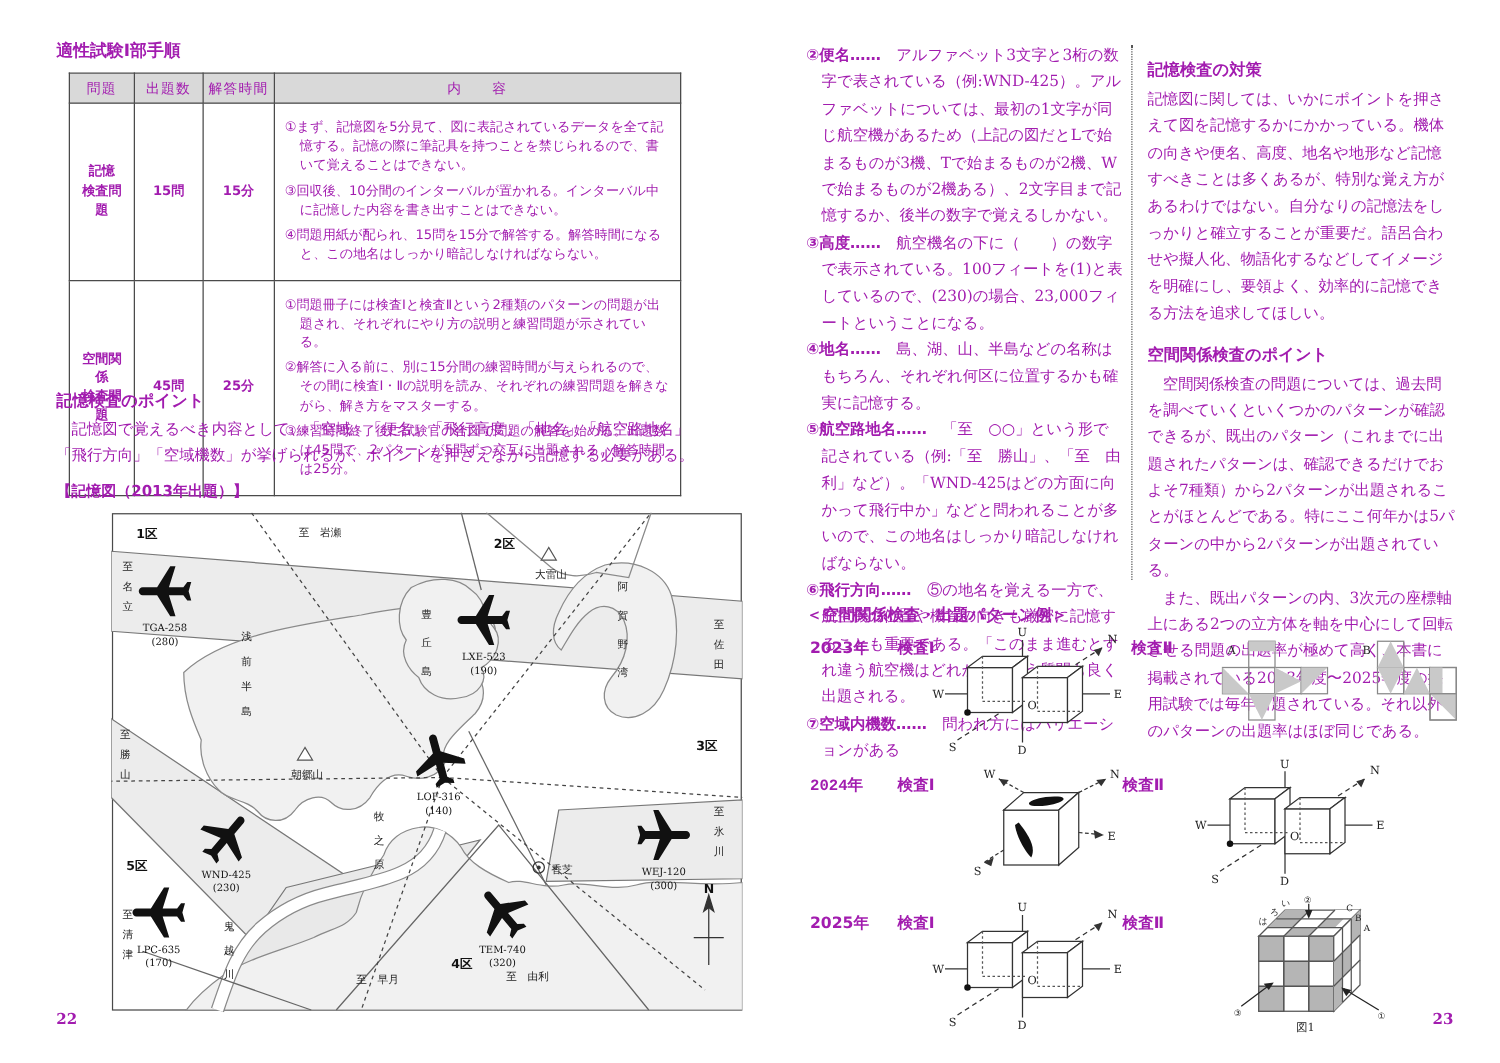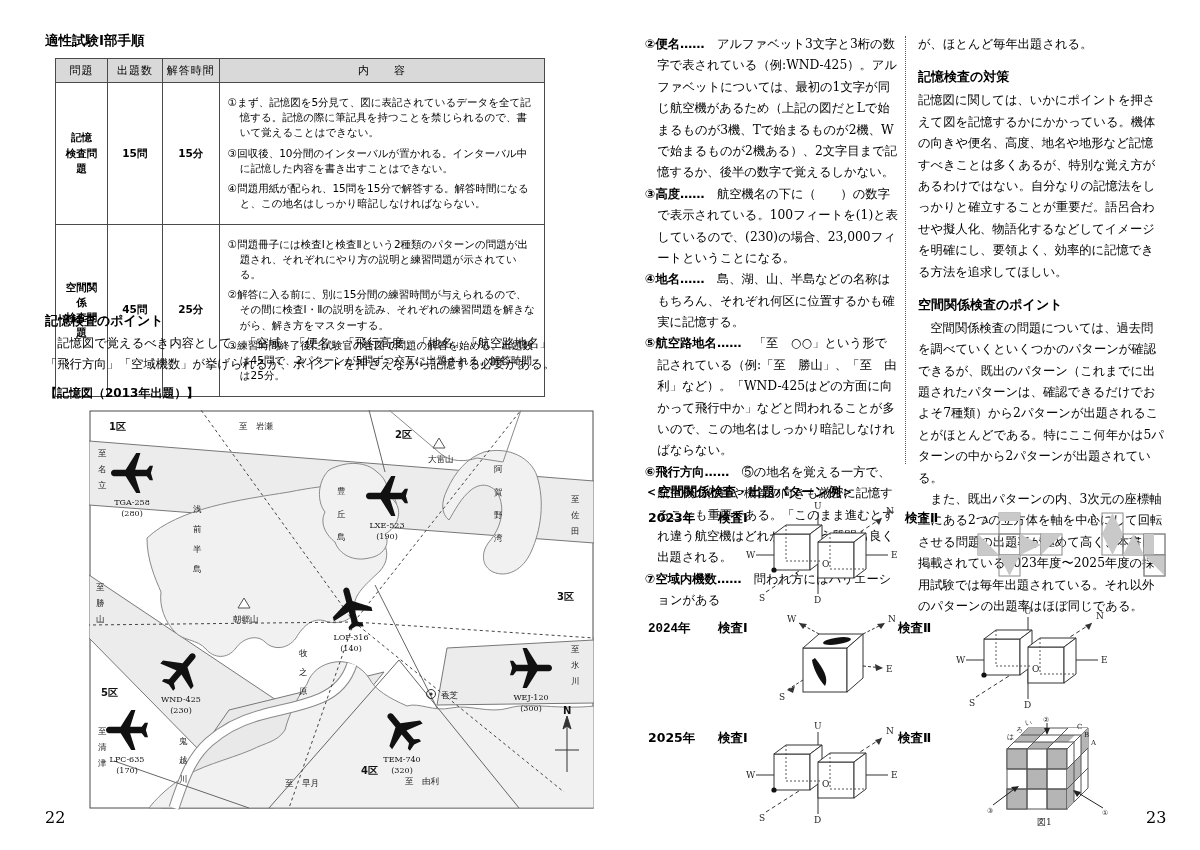--- a/index.html
+++ b/index.html
@@ -1,33 +1,33 @@
 <!DOCTYPE html>
 <html><head>
 <meta charset="utf-8">
 <style>
   html,body{margin:0;padding:0;background:#ffffff;}
   #sheet{position:relative;width:1200px;height:850px;background:#fff;overflow:hidden;
-         font-family:"DejaVu Serif","Liberation Serif",serif;color:#000000;}
+         font-family:"DejaVu Serif","Liberation Serif",serif;color:#a21caf;}
   .abs{position:absolute;}
   
   .h-goth{font-family:"DejaVu Sans","Liberation Sans",sans-serif;font-weight:bold;}
   .page-title{left:45px;top:32px;font-size:13.5px;}
   table.proc{position:absolute;left:55px;top:58px;width:490px;border-collapse:collapse;
              font-family:"DejaVu Sans","Liberation Sans",sans-serif;}
   table.proc th{background:#d9d9d9;border:1px solid #4a4a4a;font-size:11px;font-weight:normal;
                 padding:4px 2px;letter-spacing:1px;}
   table.proc td{border:1px solid #4a4a4a;font-size:10.5px;padding:7px 8px;vertical-align:middle;line-height:1.45;}
   td.cc{text-align:center;font-weight:bold;}
   .titem{padding-left:1.15em;text-indent:-1.15em;margin:5px 0;}
   .points-h{left:45px;top:312px;font-size:13px;}
   .points-p{left:45px;top:333px;width:516px;font-size:12.3px;line-height:1.7;}
   .figcap{left:45px;top:385px;font-size:12px;font-family:"DejaVu Sans","Liberation Sans",sans-serif;font-weight:bold;}
   #map-wrap{left:55px;top:410px;width:505px;height:400px;padding-left:34px;}
-  .pageno{font-size:16px;font-family:"DejaVu Serif",serif;}
+  .pageno{font-size:12px;font-family:"DejaVu Serif",serif;font-weight:bold;}
   
   .mlab{font-family:"DejaVu Serif",serif;font-size:8.5px;fill:#222;}
   .mlab-zone{font-family:"DejaVu Sans",sans-serif;font-weight:bold;font-size:10px;fill:#111;}
   .flab{font-family:"DejaVu Serif",serif;font-size:8px;fill:#111;text-anchor:middle;}
   
   .col1{left:645px;top:34px;width:254px;}
   .col2{left:918px;top:34px;width:246px;}
   .divider{left:905px;top:36px;height:428px;width:0;border-left:1.5px dotted #555;}
   .jp{font-size:12.3px;line-height:1.74;margin:0;}
   .jlist p{font-size:12.3px;line-height:1.74;margin:0;padding-left:1em;text-indent:-1em;}
@@ -210,21 +210,20 @@
   <div class="abs col1 jlist">
     <p><b class="term">②便名……</b><span>　アルファベット3文字と3桁の数字で表されている（例:WND-425）。アルファベットについては、最初の1文字が同じ航空機があるため（上記の図だとLで始まるものが3機、Tで始まるものが2機、Wで始まるものが2機ある）、2文字目まで記憶するか、後半の数字で覚えるしかない。</span></p>
     <p><b class="term">③高度……</b><span>　航空機名の下に（　　）の数字で表示されている。100フィートを(1)と表しているので、(230)の場合、23,000フィートということになる。</span></p>
     <p><b class="term">④地名……</b><span>　島、湖、山、半島などの名称はもちろん、それぞれ何区に位置するかも確実に記憶する。</span></p>
     <p><b class="term">⑤航空路地名……</b><span>　「至　○○」という形で記されている（例:「至　勝山」、「至　由利」など）。「WND-425はどの方面に向かって飛行中か」などと問われることが多いので、この地名はしっかり暗記しなければならない。</span></p>
     <p><b class="term">⑥飛行方向……</b><span>　⑤の地名を覚える一方で、航空機の位置や機首の向きも厳密に記憶することも重要である。「このまま進むとすれ違う航空機はどれか」という質問も良く出題される。</span></p>
     <p><b class="term">⑦空域内機数……</b><span>　問われ方にはバリエーションがある</span></p>
   </div>
 
   <div class="abs col2">
-    <p class="jp">が、ほとんど毎年出題される。</p>
     <div class="c2h">記憶検査の対策</div>
     <p class="jp">記憶図に関しては、いかにポイントを押さえて図を記憶するかにかかっている。機体の向きや便名、高度、地名や地形など記憶すべきことは多くあるが、特別な覚え方があるわけではない。自分なりの記憶法をしっかりと確立することが重要だ。語呂合わせや擬人化、物語化するなどしてイメージを明確にし、要領よく、効率的に記憶できる方法を追求してほしい。</p>
     <div class="c2h">空間関係検査のポイント</div>
     <p class="jp">　空間関係検査の問題については、過去問を調べていくといくつかのパターンが確認できるが、既出のパターン（これまでに出題されたパターンは、確認できるだけでおよそ7種類）から2パターンが出題されることがほとんどである。特にここ何年かは5パターンの中から2パターンが出題されている。</p>
     <p class="jp">　また、既出パターンの内、3次元の座標軸上にある2つの立方体を軸を中心にして回転させる問題の出題率が極めて高く、本書に掲載されている2023年度〜2025年度の採用試験では毎年出題されている。それ以外のパターンの出題率はほぼ同じである。</p>
   </div>
 
   <div class="abs h-goth pat-h">＜空間関係検査・出題パターン例＞</div>
 
   <div class="abs pat-year" style="left:648px;top:510px;">2023年</div>

